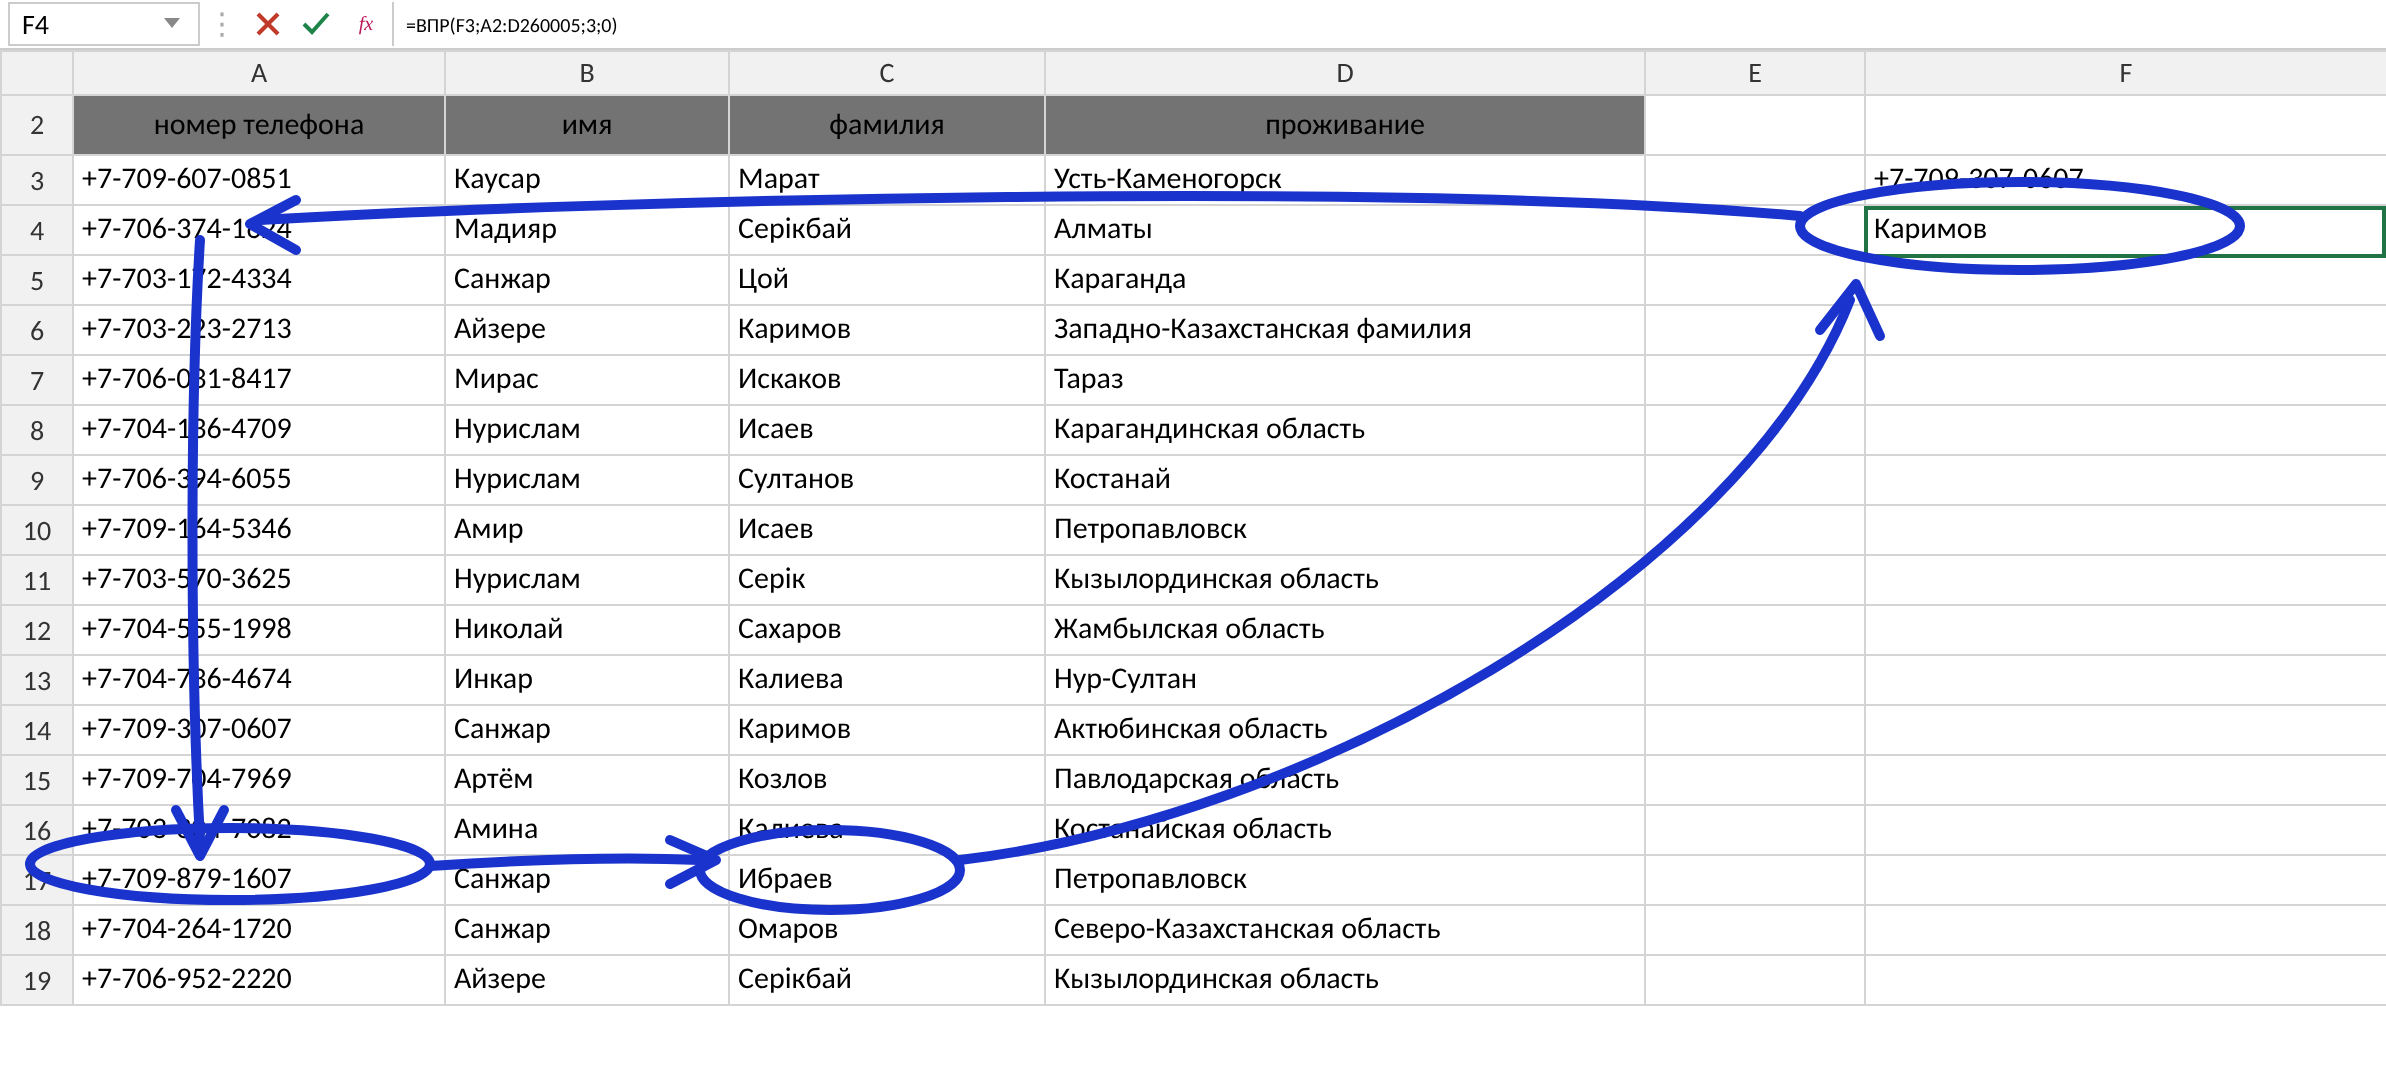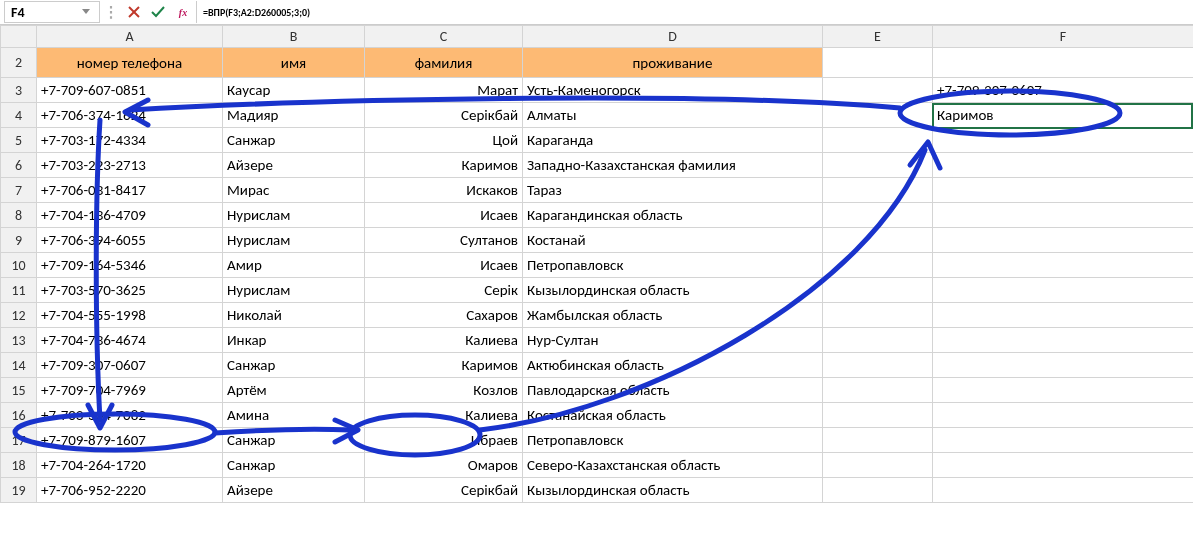--- a/index.html
+++ b/index.html
@@ -14,21 +14,20 @@
   }
 
   
   .formula-bar {
     display: flex;
     align-items: center;
     height: 25px;
     border-bottom: 1px solid #ccc;
     background: #fff;
     padding-left: 4px;
-    font-weight: bold;
   }
   .name-box {
     width: 96px;
     height: 22px;
     border: 1px solid #ccc;
     display: flex;
     align-items: center;
     padding: 0 6px;
     font-size: 14px;
     position: relative;
@@ -112,30 +111,30 @@
     font-size: 14px;
     color:#333;
   }
   
   td.corner {
     background: #f1f1f1;
     width: 36px;
   }
   
   tr.header-row td.cell {
-    background: #fdba74;
+    background: #737373;
     text-align: center;
     height: 30px;
   }
   tr.header-row td.cell.plain { background:#fff; }
 
   
   .colA { width: 186px; }
   .colB { width: 142px; }
-  .colC { width: 158px; text-align: right; }
+  .colC { width: 158px; }
   .colD { width: 300px; }
   .colE { width: 110px; }
   .colF { width: 261px; }
 
   td.cell { }
 
   
   .active-outline {
     position: absolute;
     border: 2px solid #217346;

